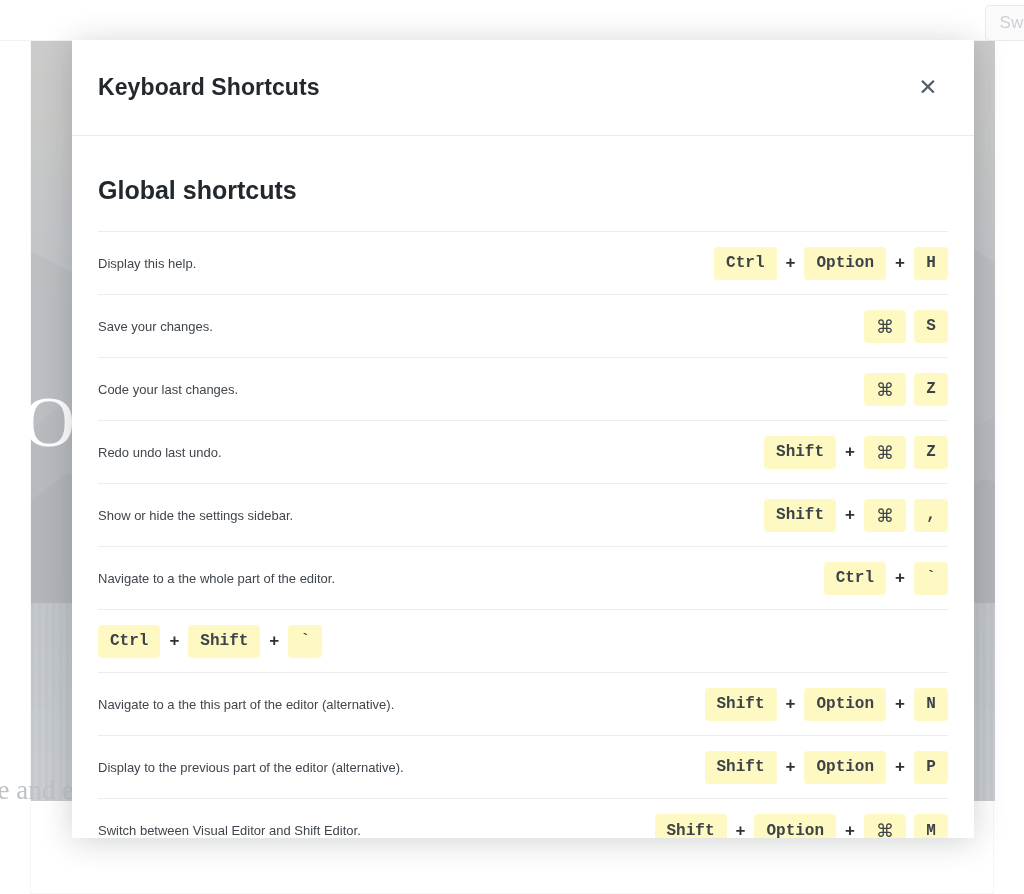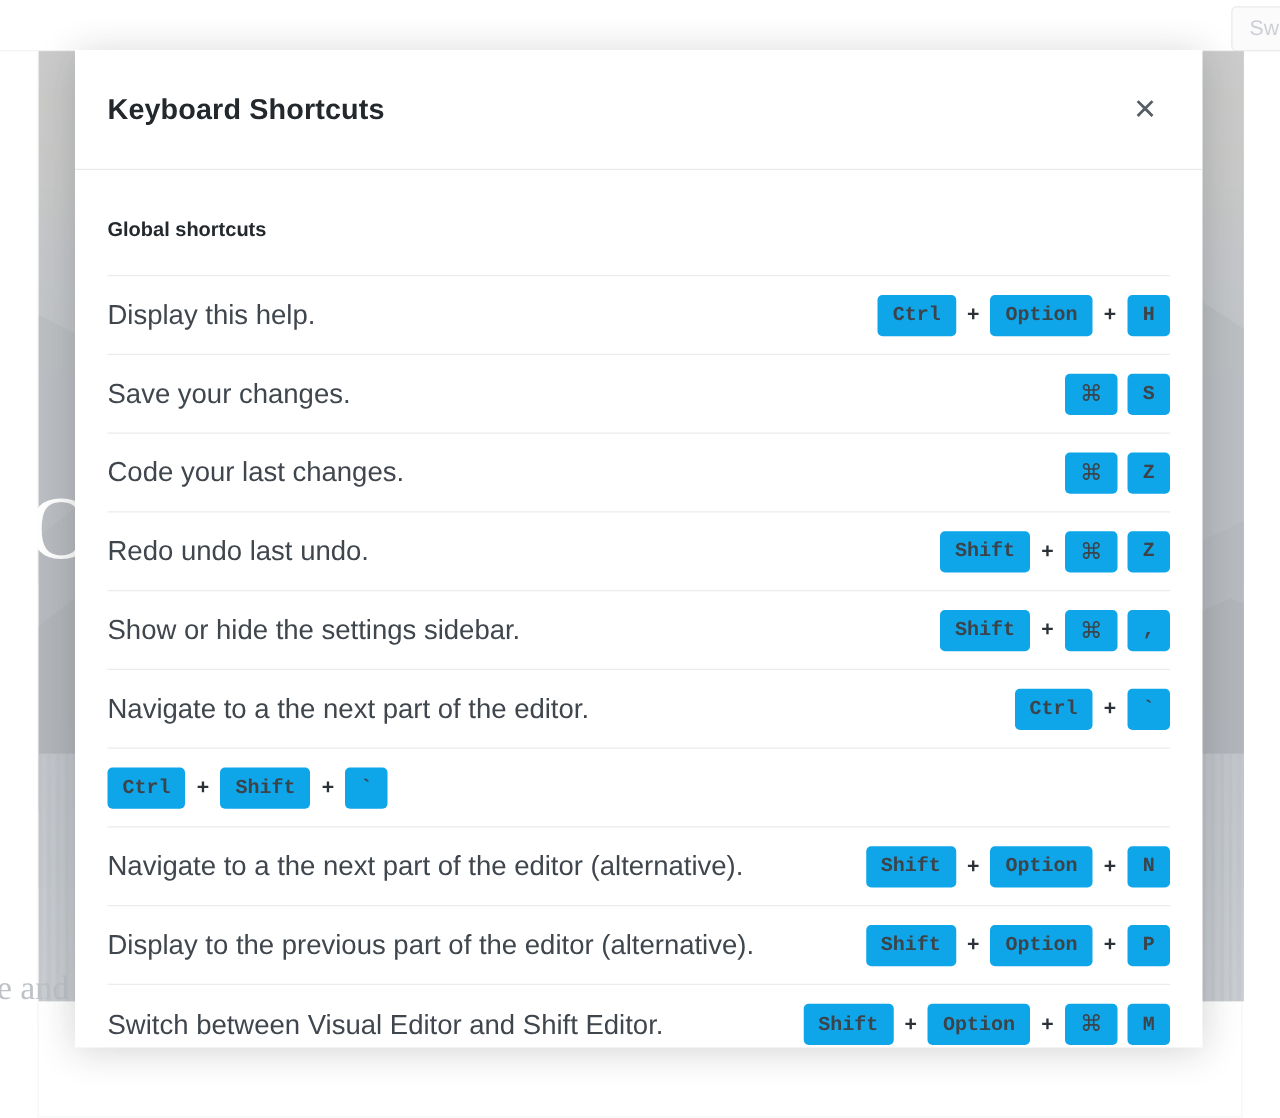--- a/index.html
+++ b/index.html
@@ -144,21 +144,21 @@
 
   
   .modal-backdrop {
     position: absolute;
     inset: 0;
     background: rgba(255,255,255,0.55);
   }
 
   .modal {
     position: absolute;
-    left: 60px;
+    left: 72px;
     top: 40px;
     width: 902px;
     height: 798px;
     background: #ffffff;
     box-shadow: 0 3px 30px rgba(25,30,35,0.20);
     overflow: hidden;
   }
 
   .modal-header {
     position: relative;
@@ -189,55 +189,55 @@
     font-size: 23px;
     line-height: 1;
     cursor: pointer;
   }
 
   .modal-body {
     padding: 0 26px;
   }
 
   .section-title {
-    font-size: 16px;
+    font-size: 25px;
     font-weight: bold;
     color: #23282d;
     padding: 40px 0 26px 0;
   }
 
   .shortcut-list { border-top: 1px solid #ececee; }
 
   .shortcut-row {
     display: flex;
     align-items: center;
     justify-content: space-between;
     min-height: 63px;
     border-bottom: 1px solid #ececee;
     gap: 16px;
   }
 
   .shortcut-desc {
-    font-size: 22px;
+    font-size: 13px;
     color: #40464d;
     white-space: nowrap;
   }
 
   .keys {
     display: flex;
     align-items: center;
     gap: 0;
     white-space: nowrap;
   }
 
   .kbd {
     display: inline-flex;
     align-items: center;
     justify-content: center;
-    background: #0ea5e9;
+    background: #fef9c3;
     border-radius: 4px;
     color: #3c4349;
     font-family: "Liberation Mono", monospace;
     font-size: 16px;
     font-weight: bold;
     padding: 8px 12px;
     min-width: 34px;
     height: 33px;
   }
   .kbd.glyph { font-family: "DejaVu Sans", sans-serif; font-size: 18px; font-weight: normal; }
@@ -336,38 +336,38 @@
             <div class="shortcut-desc">Show or hide the settings sidebar.</div>
             <div class="keys">
               <kbd class="kbd">Shift</kbd>
               <span class="plus">+</span>
               <kbd class="kbd glyph">⌘</kbd>
               <span class="gap"></span>
               <kbd class="kbd">,</kbd>
             </div>
           </div>
           <div class="shortcut-row">
-            <div class="shortcut-desc">Navigate to a the next part of the editor.</div>
+            <div class="shortcut-desc">Navigate to a the whole part of the editor.</div>
             <div class="keys">
               <kbd class="kbd">Ctrl</kbd>
               <span class="plus">+</span>
               <kbd class="kbd">`</kbd>
             </div>
           </div>
           <div class="shortcut-row">
             <div class="keys">
               <kbd class="kbd">Ctrl</kbd>
               <span class="plus">+</span>
               <kbd class="kbd">Shift</kbd>
               <span class="plus">+</span>
               <kbd class="kbd">`</kbd>
             </div>
           </div>
           <div class="shortcut-row">
-            <div class="shortcut-desc">Navigate to a the next part of the editor (alternative).</div>
+            <div class="shortcut-desc">Navigate to a the this part of the editor (alternative).</div>
             <div class="keys">
               <kbd class="kbd">Shift</kbd>
               <span class="plus">+</span>
               <kbd class="kbd">Option</kbd>
               <span class="plus">+</span>
               <kbd class="kbd">N</kbd>
             </div>
           </div>
           <div class="shortcut-row">
             <div class="shortcut-desc">Display to the previous part of the editor (alternative).</div>

